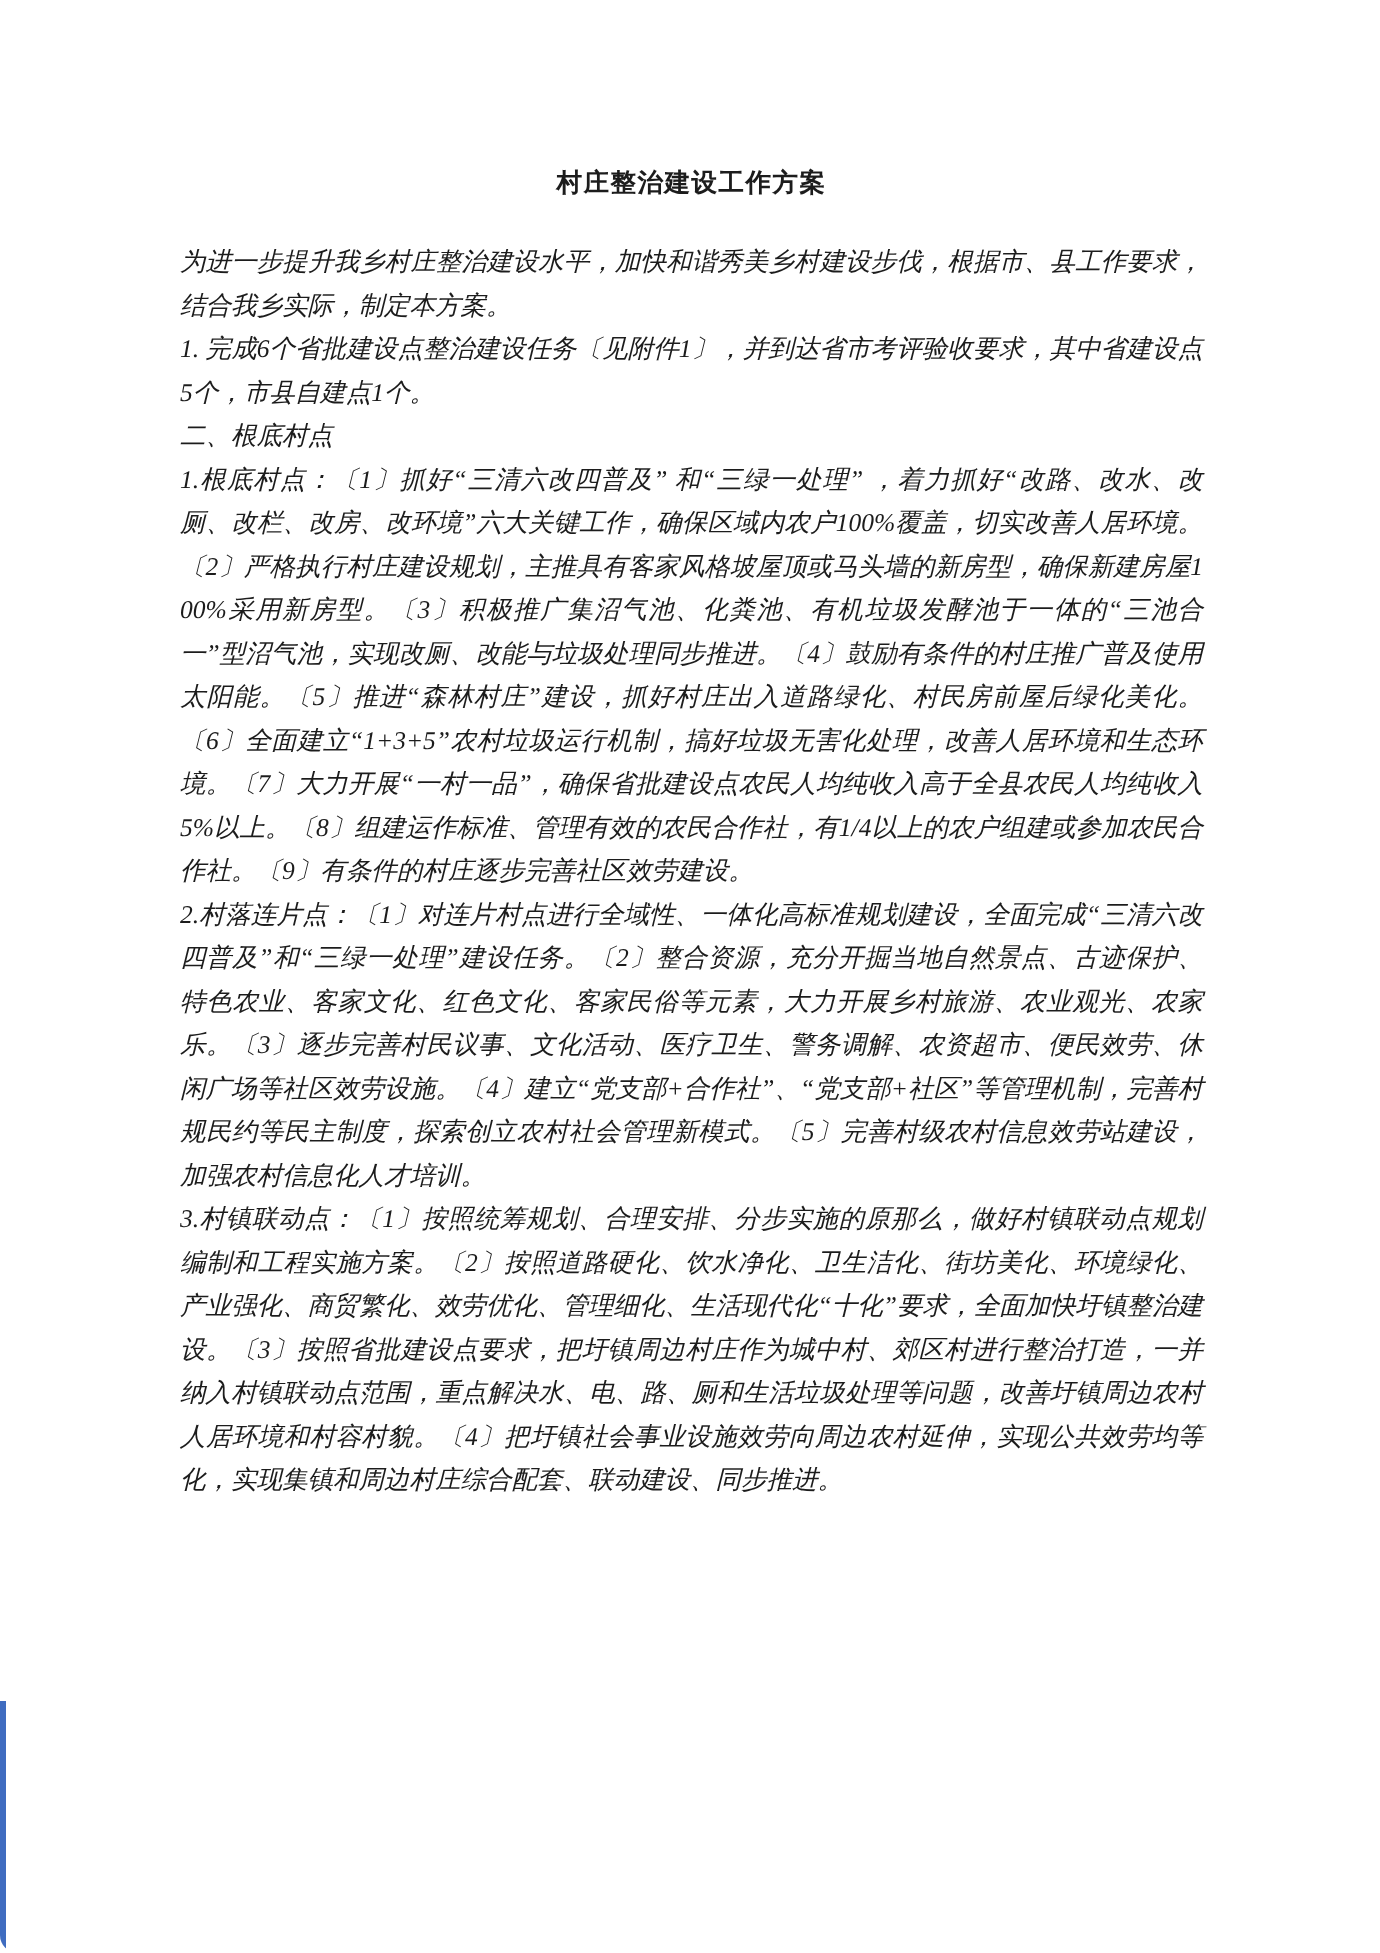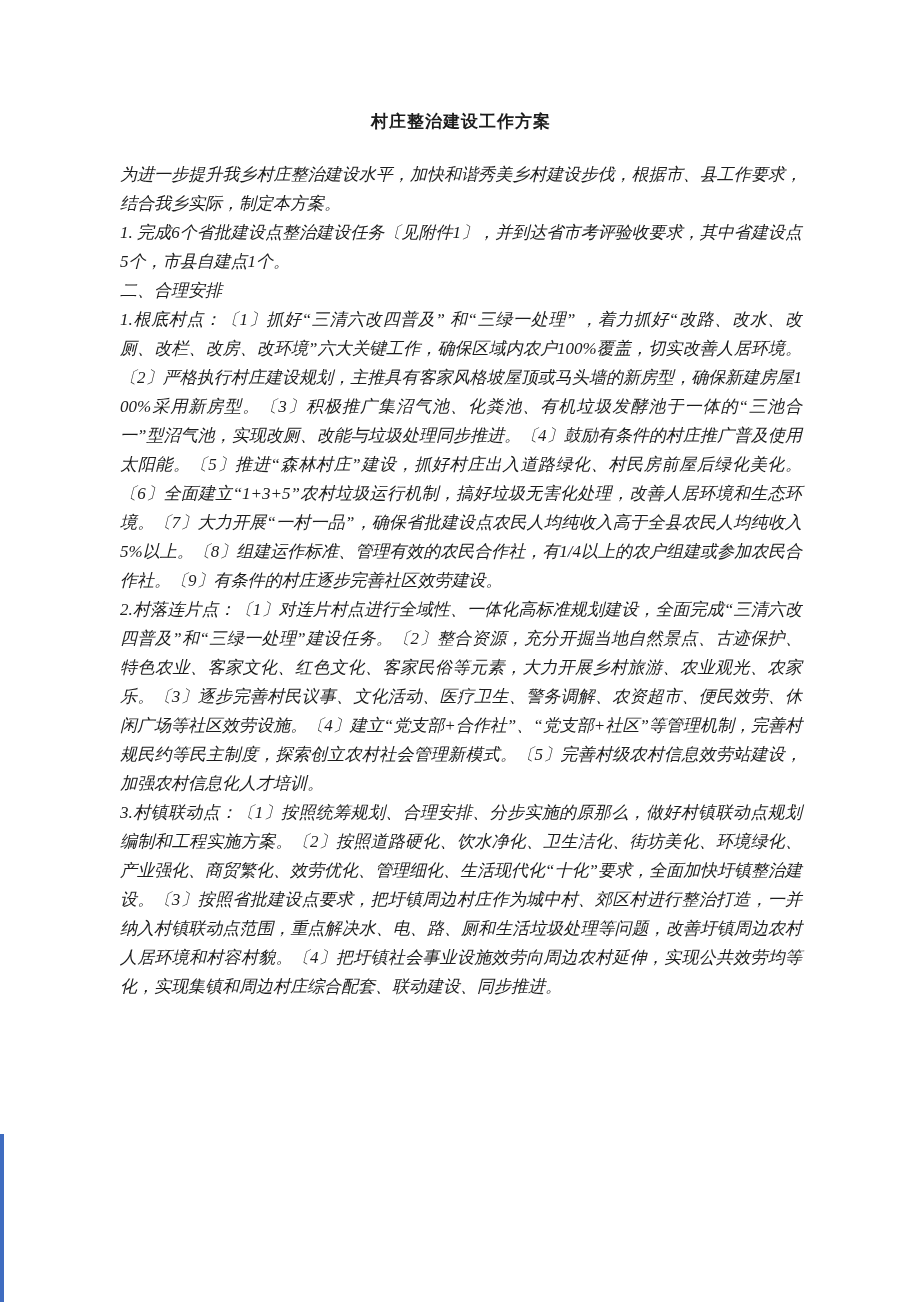--- a/index.html
+++ b/index.html
@@ -6,20 +6,21 @@
   html, body {
     background: #ffffff;
   }
   .page {
     position: relative;
     width: 920px;
     height: 1302px;
     background: #ffffff;
     overflow: hidden;
     font-family: "Liberation Serif", "DejaVu Serif", serif;
+    border-radius: 12px;
   }
   .left-stripe {
     position: absolute;
     left: 0;
     bottom: 0;
     width: 4px;
     height: 168px;
   }
   .content {
     position: absolute;
@@ -49,19 +50,19 @@
 </head>
 <body>
 
 <div class="page">
   <div class="left-stripe" style="background: rgb(63, 108, 192);"></div>
   <div class="content" style="color: rgb(28, 28, 28);">
     <h1 class="doc-title">村庄整治建设工作方案</h1>
     <div class="doc-body">
       <p>为进一步提升我乡村庄整治建设水平，加快和谐秀美乡村建设步伐，根据市、县工作要求，结合我乡实际，制定本方案。</p>
       <p>1. 完成6个省批建设点整治建设任务〔见附件1〕，并到达省市考评验收要求，其中省建设点5个，市县自建点1个。</p>
-      <p>二、合理安排</p>
+      <p>二、根底村点</p>
       <p>1.根底村点：〔1〕抓好“三清六改四普及” 和“三绿一处理” ，着力抓好“改路、改水、改厕、改栏、改房、改环境”六大关键工作，确保区域内农户100%覆盖，切实改善人居环境。〔2〕严格执行村庄建设规划，主推具有客家风格坡屋顶或马头墙的新房型，确保新建房屋100%采用新房型。〔3〕积极推广集沼气池、化粪池、有机垃圾发酵池于一体的“三池合一”型沼气池，实现改厕、改能与垃圾处理同步推进。〔4〕鼓励有条件的村庄推广普及使用太阳能。〔5〕推进“森林村庄”建设，抓好村庄出入道路绿化、村民房前屋后绿化美化。〔6〕全面建立“1+3+5”农村垃圾运行机制，搞好垃圾无害化处理，改善人居环境和生态环境。〔7〕大力开展“一村一品”，确保省批建设点农民人均纯收入高于全县农民人均纯收入5%以上。〔8〕组建运作标准、管理有效的农民合作社，有1/4以上的农户组建或参加农民合作社。〔9〕有条件的村庄逐步完善社区效劳建设。</p>
       <p>2.村落连片点：〔1〕对连片村点进行全域性、一体化高标准规划建设，全面完成“三清六改四普及”和“三绿一处理”建设任务。〔2〕整合资源，充分开掘当地自然景点、古迹保护、特色农业、客家文化、红色文化、客家民俗等元素，大力开展乡村旅游、农业观光、农家乐。〔3〕逐步完善村民议事、文化活动、医疗卫生、警务调解、农资超市、便民效劳、休闲广场等社区效劳设施。〔4〕建立“党支部+合作社”、“党支部+社区”等管理机制，完善村规民约等民主制度，探索创立农村社会管理新模式。〔5〕完善村级农村信息效劳站建设，加强农村信息化人才培训。</p>
       <p>3.村镇联动点：〔1〕按照统筹规划、合理安排、分步实施的原那么，做好村镇联动点规划编制和工程实施方案。〔2〕按照道路硬化、饮水净化、卫生洁化、街坊美化、环境绿化、产业强化、商贸繁化、效劳优化、管理细化、生活现代化“十化”要求，全面加快圩镇整治建设。〔3〕按照省批建设点要求，把圩镇周边村庄作为城中村、郊区村进行整治打造，一并纳入村镇联动点范围，重点解决水、电、路、厕和生活垃圾处理等问题，改善圩镇周边农村人居环境和村容村貌。〔4〕把圩镇社会事业设施效劳向周边农村延伸，实现公共效劳均等化，实现集镇和周边村庄综合配套、联动建设、同步推进。</p>
     </div>
   </div>
 </div>
 
 </body></html>

